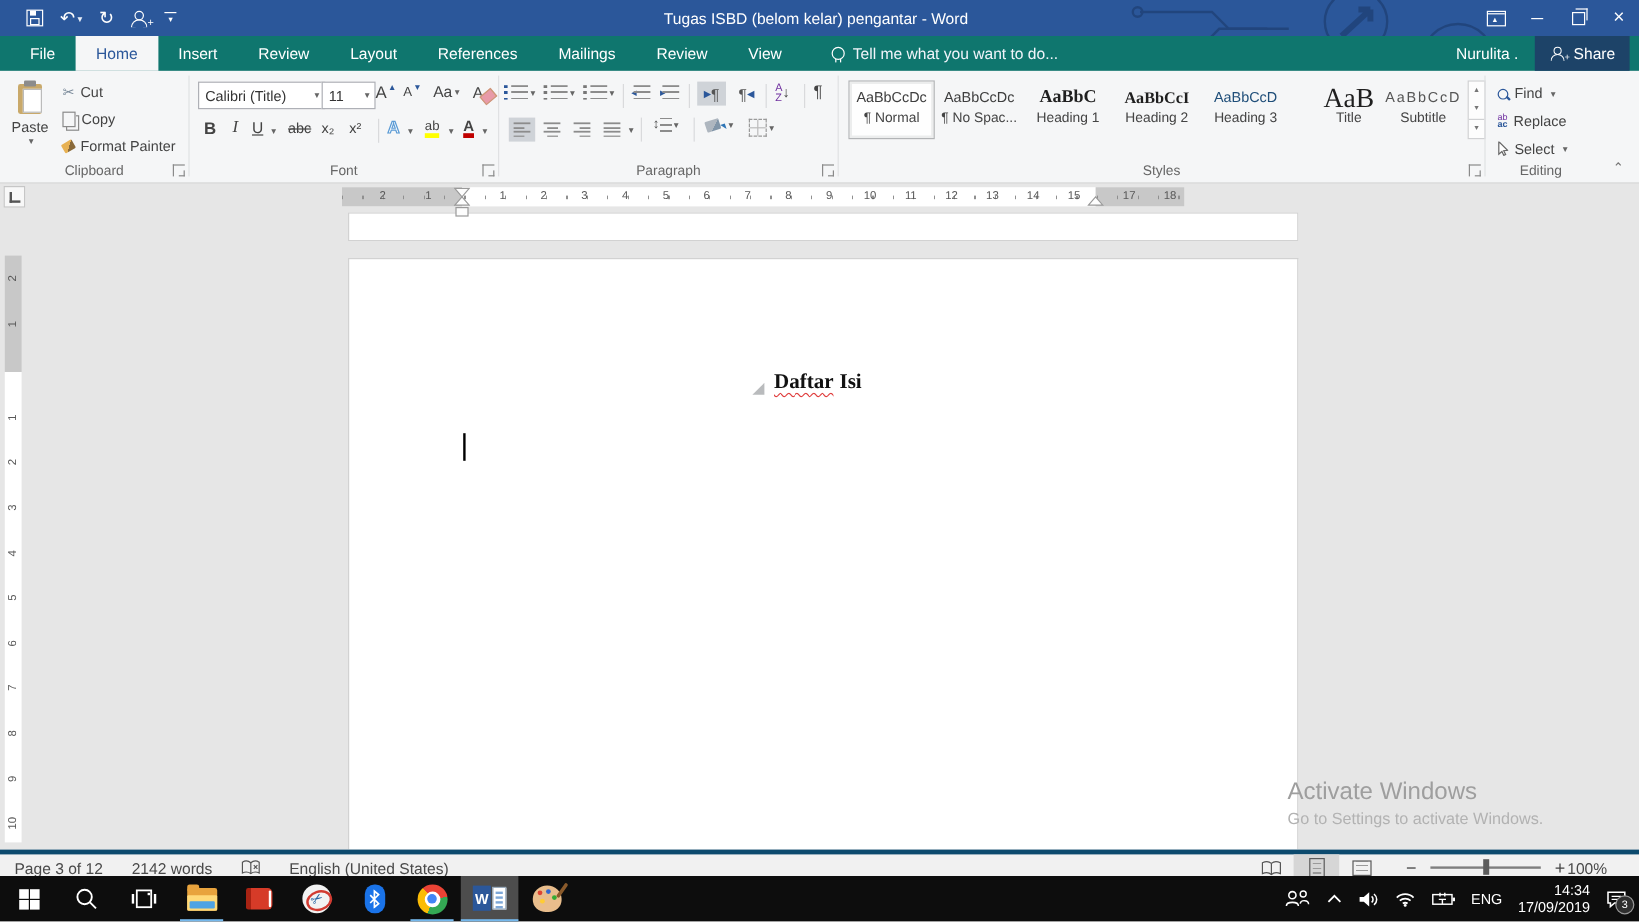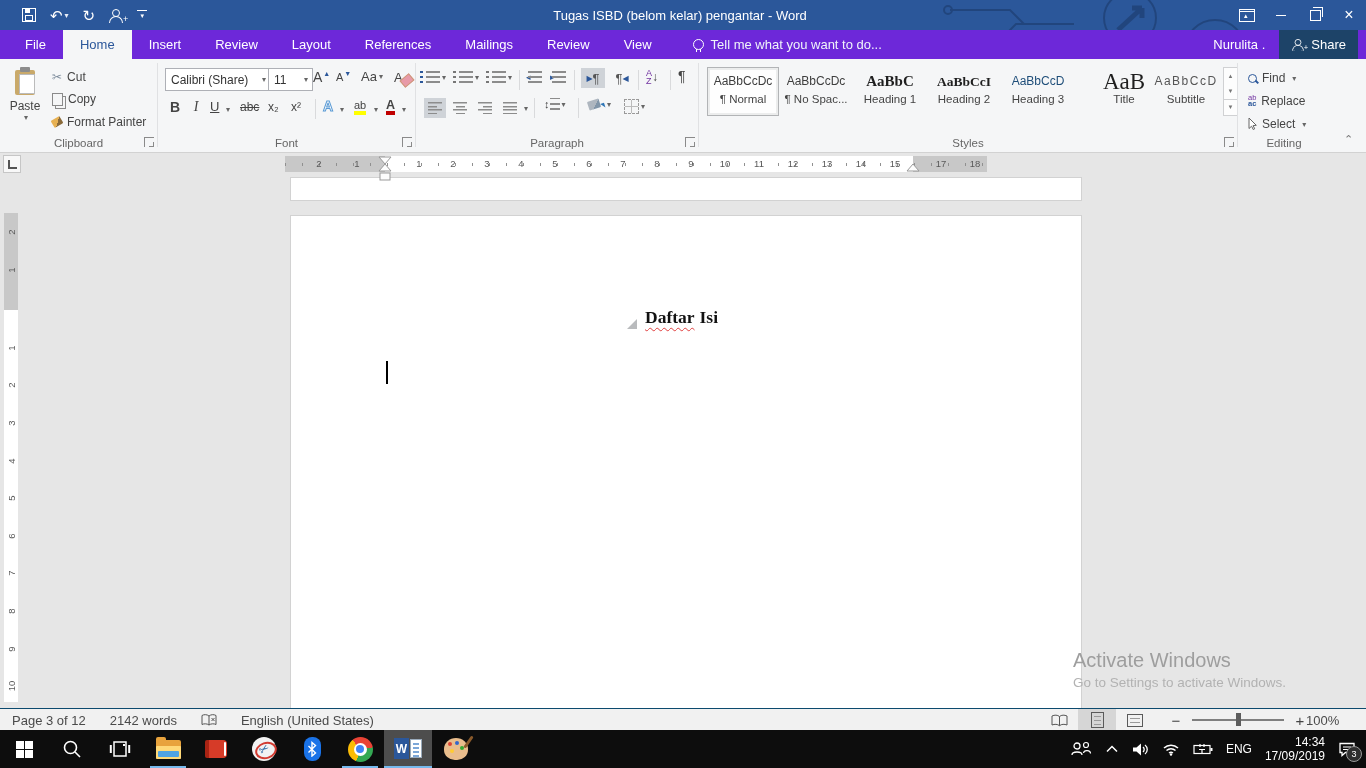--- a/index.html
+++ b/index.html
@@ -1,20 +1,20 @@
 <!DOCTYPE html>
 <html><head>
 <meta charset="utf-8">
 <style>
   html,body{margin:0;padding:0;width:1366px;height:768px;overflow:hidden;
     font-family:"Liberation Sans",sans-serif;background:#e6e6e6;position:relative}
   .ab{position:absolute}
   
   #titlebar{left:0;top:0;width:1366px;height:30px;background:#2b579a;color:#fff;z-index:30}
-  #tabrow{left:0;top:30px;width:1366px;height:29px;background:#6d28d9;color:#fff;z-index:30}
+  #tabrow{left:0;top:30px;width:1366px;height:29px;background:#0f766e;color:#fff;z-index:30}
   .qat{display:flex;align-items:center;height:30px;gap:14px;padding-left:22px}
   .qbtn{display:flex;align-items:center;color:#fff;cursor:default}
   .glyph{font-size:15px;line-height:1}
   .caret{font-size:8px;color:#e8eef8;margin-left:2px}
   .floppy{width:12px;height:12px;border:1.6px solid #fff;position:relative}
   .floppy:before{content:"";position:absolute;left:2px;top:0;width:5px;height:3.5px;background:#fff}
   .floppy:after{content:"";position:absolute;left:2px;bottom:0;width:6px;height:4px;border:1.2px solid #fff}
   .persona{width:14px;height:13px;position:relative}
   .persona:before{content:"";position:absolute;left:3px;top:0;width:6px;height:6px;border:1.4px solid #fff;border-radius:50%}
   .persona:after{content:"";position:absolute;left:0;top:7px;width:12px;height:6px;border:1.4px solid #fff;border-bottom:none;border-radius:7px 7px 0 0}
@@ -114,21 +114,21 @@
   .page{background:#fff;border:1px solid #d2d2d2}
   #wm1{font-size:20px;color:#9e9e9e}
   #wm2{font-size:13.5px;color:#b2b2b2;margin-top:3px}
   #headingtri{left:627px;top:166px;width:0;height:0;border-left:10px solid transparent;border-bottom:10px solid #b9bbbd}
   #heading{left:645px;top:154px;font-family:"Liberation Serif",serif;font-weight:bold;font-size:17.5px;color:#111;white-space:nowrap}
   #heading .sq1{text-decoration:underline;text-decoration-style:wavy;text-decoration-color:#e04040;text-decoration-thickness:1px;text-underline-offset:4px}
   #heading .r{margin-left:5px}
   #cursor{left:386px;top:208px;width:1.5px;height:23px;background:#000;animation:blink 1.1s steps(1) infinite}
   @keyframes blink{50%{opacity:0}}
   
-  #statusbar{left:0;top:708px;width:1366px;height:22px;background:#f1f1f1;border-top:1px solid #0c4a6e;display:flex;align-items:center;font-size:13px;color:#4a4a4a;z-index:25}
+  #statusbar{left:0;top:708px;width:1366px;height:22px;background:#f1f1f1;border-top:4px solid #0c4a6e;display:flex;align-items:center;font-size:13px;color:#4a4a4a;z-index:25}
   .stitem{padding:0 12px;display:flex;align-items:center;gap:6px;height:22px}
   #sbright{margin-left:auto;display:flex;align-items:center;height:22px}
   .viewbtn{width:38px;height:22px;display:flex;align-items:center;justify-content:center}
   .viewbtn.on{background:#d6d6d6}
   .pagico{width:11px;height:14px;border:1px solid #5a5a5a;background:repeating-linear-gradient(to bottom,transparent 0 3px,#9a9a9a 3px 4px);background-size:7px 100%;background-position:2px 0;background-repeat:no-repeat}
   .webico{width:14px;height:11px;border:1px solid #5a5a5a;background:repeating-linear-gradient(to bottom,transparent 0 3px,#9a9a9a 3px 4px) 2px 0/10px 100% no-repeat}
   .zoomtxt{width:46px;padding-right:14px}
   #ztrack{width:92px;height:1.5px;background:#7f7f7f;position:relative;margin:0 10px}
   #zhandle{position:absolute;left:44px;top:-6px;width:4.5px;height:13px;background:#5c5c5c}
   .zpm{font-size:15px;color:#444;width:12px;text-align:center}
@@ -273,21 +273,21 @@
         <span style="width:10px;height:8px;background:linear-gradient(135deg,#e7b153 55%,#8a6a3a 55%);border-radius:1px;transform:rotate(-30deg)"></span>
         <span>Format Painter</span>
       </div>
     <div class="glabel">Clipboard</div>
     <span class="dl"></span>
   </div>
   <div class="gdiv" style="left:157px"></div>
 
   <div class="group" style="left:158px;width:257px">
     <div class="combo" style="left:7px;top:9px;width:99px">
-        <span>Calibri (Share)</span>
+        <span>Calibri (Title)</span>
         <span class="cv">▾</span>
       </div>
     <div class="combo" style="left:110px;top:9px;width:38px">
         <span>11</span>
         <span class="cv">▾</span>
       </div>
     <div class="sb" style="left:155px;top:10px">
         <span style="font-size:14px">A</span>
         <span class="supA">▲</span>
       </div>

